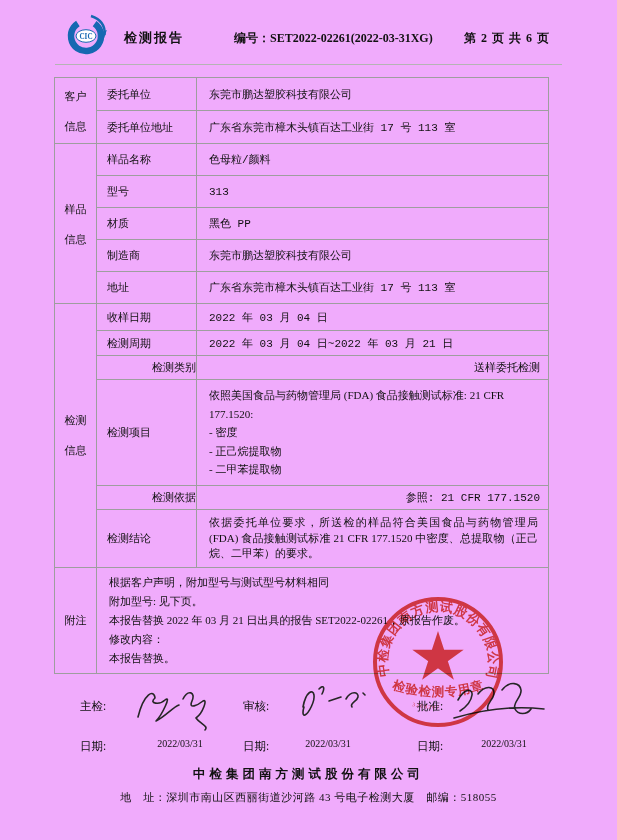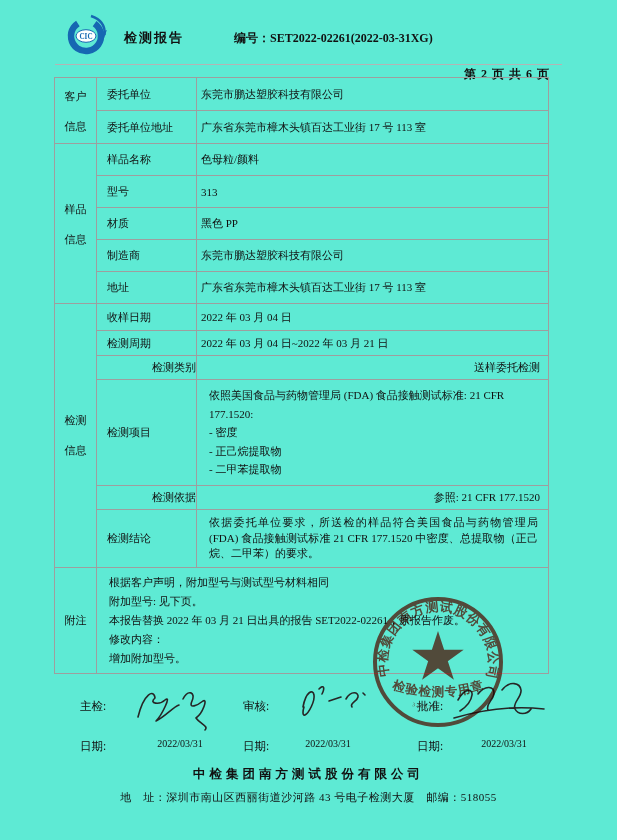--- a/index.html
+++ b/index.html
@@ -1,40 +1,40 @@
 <!DOCTYPE html>
 <html><head>
 <meta charset="utf-8">
 <style>
   * { margin:0; padding:0; box-sizing:border-box; }
   html,body { background:#ffffff; }
   body { font-family:"Liberation Serif","DejaVu Serif",serif; color:#111; }
   #page {
-    position:relative; width:617px; height:840px; background:#5eead4; overflow:hidden;
+    position:relative; width:617px; height:840px; background:#f0abfc; overflow:hidden;
   }
   
   #logo { position:absolute; left:64px; top:13px; width:44px; height:44px; }
   .hdr-title { position:absolute; left:124px; top:29px; font-size:13px; font-weight:bold; letter-spacing:2px; }
   .hdr-number { position:absolute; left:234px; top:30px; font-size:12px; font-weight:bold; }
-  .hdr-page { position:absolute; left:464px; top:30px; font-size:12px; font-weight:bold; letter-spacing:1px;margin-top:36px; }
+  .hdr-page { position:absolute; left:464px; top:30px; font-size:12px; font-weight:bold; letter-spacing:1px; }
   .hdr-rule { position:absolute; left:55px; top:64px; width:507px; height:1px; background:#b4b4b4; }
 
   
   table.report {
     position:absolute; left:54px; top:77px; width:494px;
     border-collapse:collapse; table-layout:fixed;
     font-size:11px;
   }
   table.report td { border:1px solid #9e9e9e; vertical-align:middle; }
   col.c-cat { width:42px; }
   col.c-label { width:100px; }
   col.c-value { width:352px; }
   td.cat { text-align:center; line-height:30px; color:#111; }
   td.lbl { padding-left:10px; }
-  td.val { padding-left:4px; padding-right:8px; }
+  td.val { padding-left:12px; padding-right:8px;font-family:Liberation Mono, monospace; }
   td.val-multi { padding:6px 10px 6px 12px; vertical-align:top; }
   td.val-multi .ln { line-height:18.6px; }
   td.val-just { padding:5px 10px 5px 12px; line-height:15.6px; text-align:justify; }
   td.notes-cell { padding:5px 10px 5px 12px; vertical-align:top; }
   td.notes-cell .ln { line-height:19px; }
   tr.h33 { height:33px; } tr.h32 { height:32px; }
   tr.h27 { height:27px; } tr.h25 { height:25px; } tr.h24 { height:24px;text-align:right; }
   tr.h93 { height:93px; } tr.h45 { height:45px; } tr.h97 { height:97px; }
 
   
@@ -153,21 +153,21 @@
         <td class="val-just">依据委托单位要求，所送检的样品符合美国食品与药物管理局 (FDA) 食品接触测试标准 21 CFR 177.1520 中密度、总提取物（正己烷、二甲苯）的要求。</td>
       </tr>
 
       <tr class="h97">
         <td class="cat">附注</td>
         <td class="notes-cell" colspan="2">
           <div class="ln">根据客户声明，附加型号与测试型号材料相同</div>
           <div class="ln">附加型号: 见下页。</div>
           <div class="ln">本报告替换 2022 年 03 月 21 日出具的报告 SET2022-02261，原报告作废。</div>
           <div class="ln">修改内容：</div>
-          <div class="ln">增加附加型号。</div>
+          <div class="ln">本报告替换。</div>
         </td>
       </tr>
     </tbody>
   </table>
 
   <div id="sigzone">
     <span class="sig-label" style="left:80px; top:24px;">主检:</span>
     <svg class="sig-svg" style="left:130px; top:8px;" width="90" height="48" viewBox="0 0 90 48">
       <path d="M8 34 C14 10 24 6 25 15 C18 21 30 22 35 17 C42 11 32 32 26 38 C36 33 43 24 49 22
                M53 16 C58 6 66 9 62 18 C58 27 68 22 73 18 C78 15 73 30 66 35 C70 41 79 43 75 47"></path>

